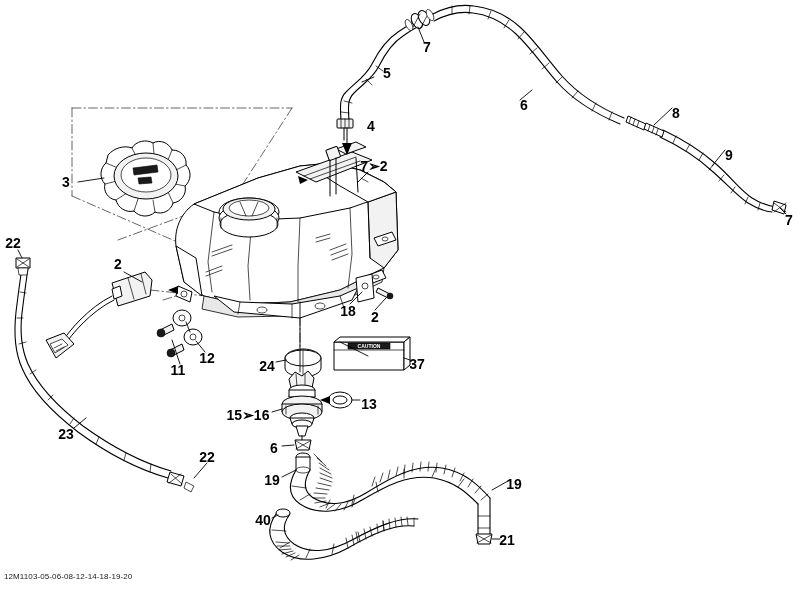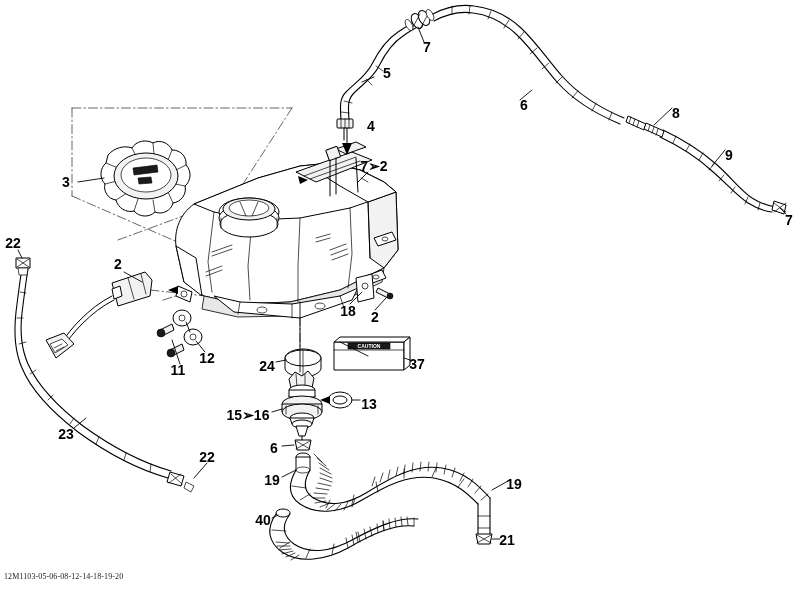--- a/index.html
+++ b/index.html
@@ -1,21 +1,21 @@
 <!DOCTYPE html>
 <html><head>
 <meta charset="utf-8">
 <style>
   html,body{margin:0;padding:0;background:#fff;}
   body{width:800px;height:589px;position:relative;overflow:hidden;
        font-family:"Liberation Sans",sans-serif;color:#000;}
   #sheet{position:absolute;inset:0;width:800px;height:589px;}
   #svgroot{position:absolute;left:0;top:0;width:800px;height:589px;}
   .footer{position:absolute;left:4px;top:572px;font-size:8px;letter-spacing:.1px;
-          color:#1a1a1a;font-family:Liberation Serif, serif;white-space:nowrap;}
+          color:#1a1a1a;font-family:Liberation Sans, sans-serif;white-space:nowrap;}
   .ln{fill:none;stroke:#000;stroke-width:1;stroke-linecap:round;stroke-linejoin:round;}
   .ln-t{fill:none;stroke:#000;stroke-width:.7;stroke-linecap:round;stroke-linejoin:round;}
   .ln-h{fill:none;stroke:#000;stroke-width:1.1;stroke-linecap:round;stroke-linejoin:round;}
   .lead{fill:none;stroke:#000;stroke-width:.9;stroke-linecap:round;}
   .dashdot{fill:none;stroke:#000;stroke-width:.6;stroke-dasharray:9 3 1.5 3;stroke-linecap:round;}
   .fillw{fill:#ffffff;stroke:#000;stroke-width:1;stroke-linejoin:round;}
   .fillw-t{fill:#ffffff;stroke:#000;stroke-width:.7;stroke-linejoin:round;}
   .fillgr{fill:#f2f2f2;stroke:#000;stroke-width:1;stroke-linejoin:round;}
   .fillgr2{fill:#e8e8e8;stroke:#000;stroke-width:.8;stroke-linejoin:round;}
   .dk{fill:#1a1a1a;stroke:#000;stroke-width:.6;}

